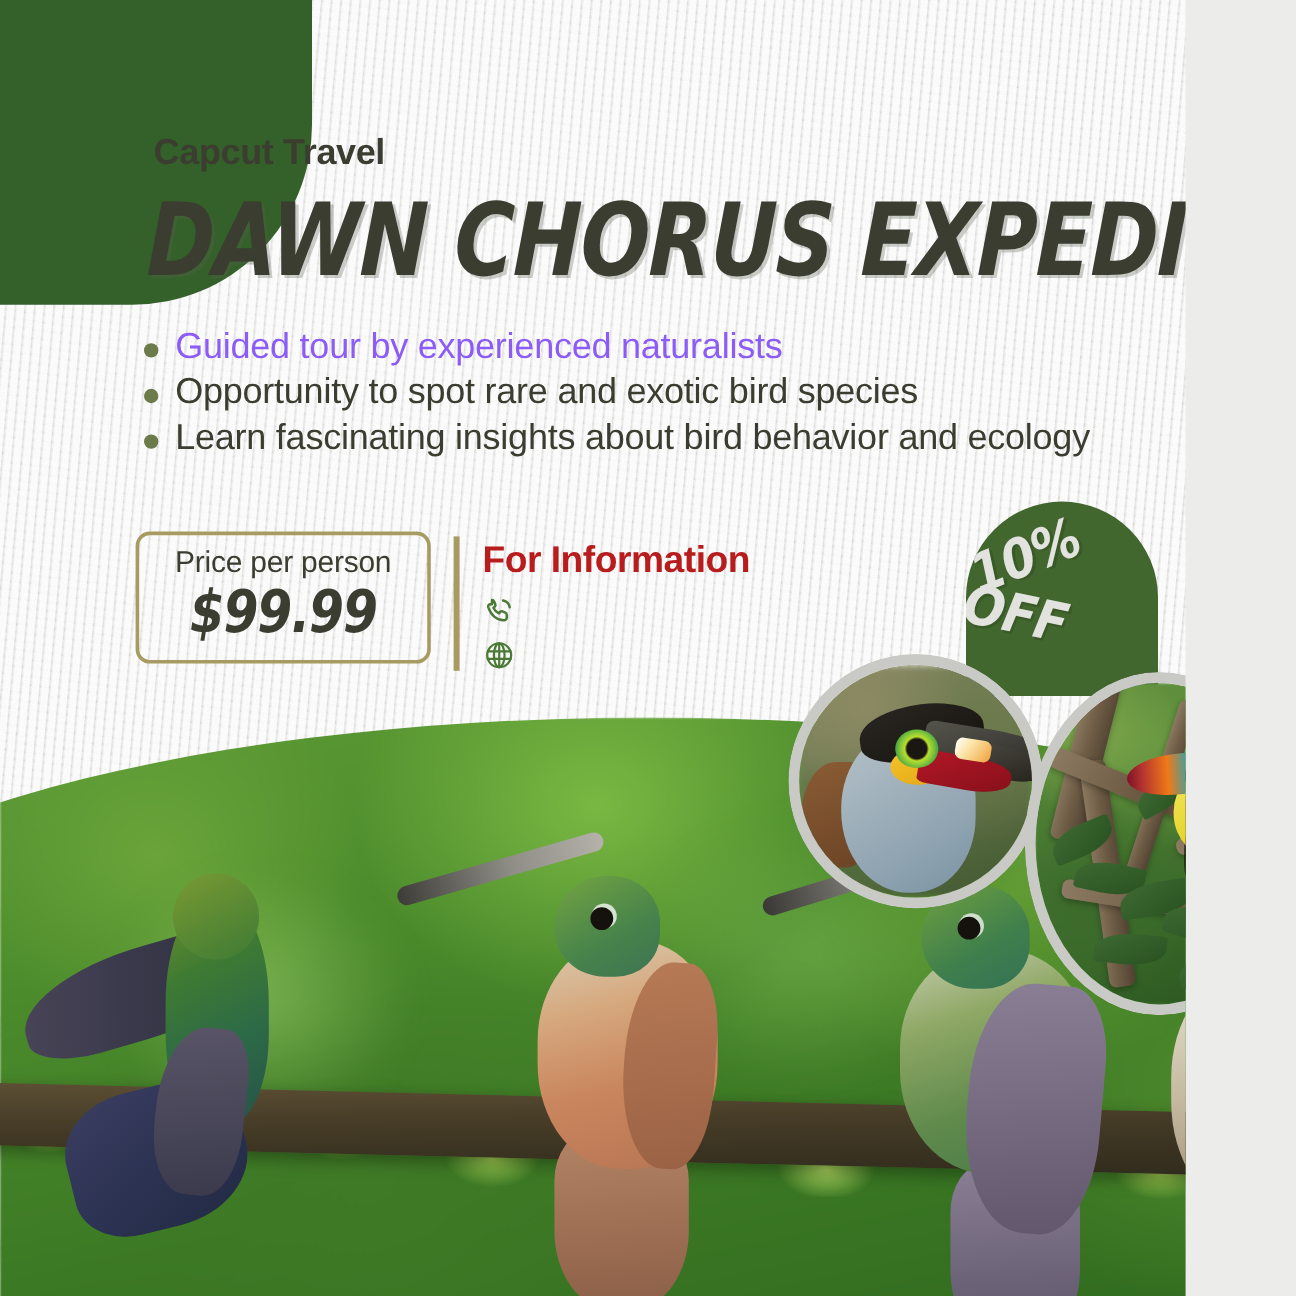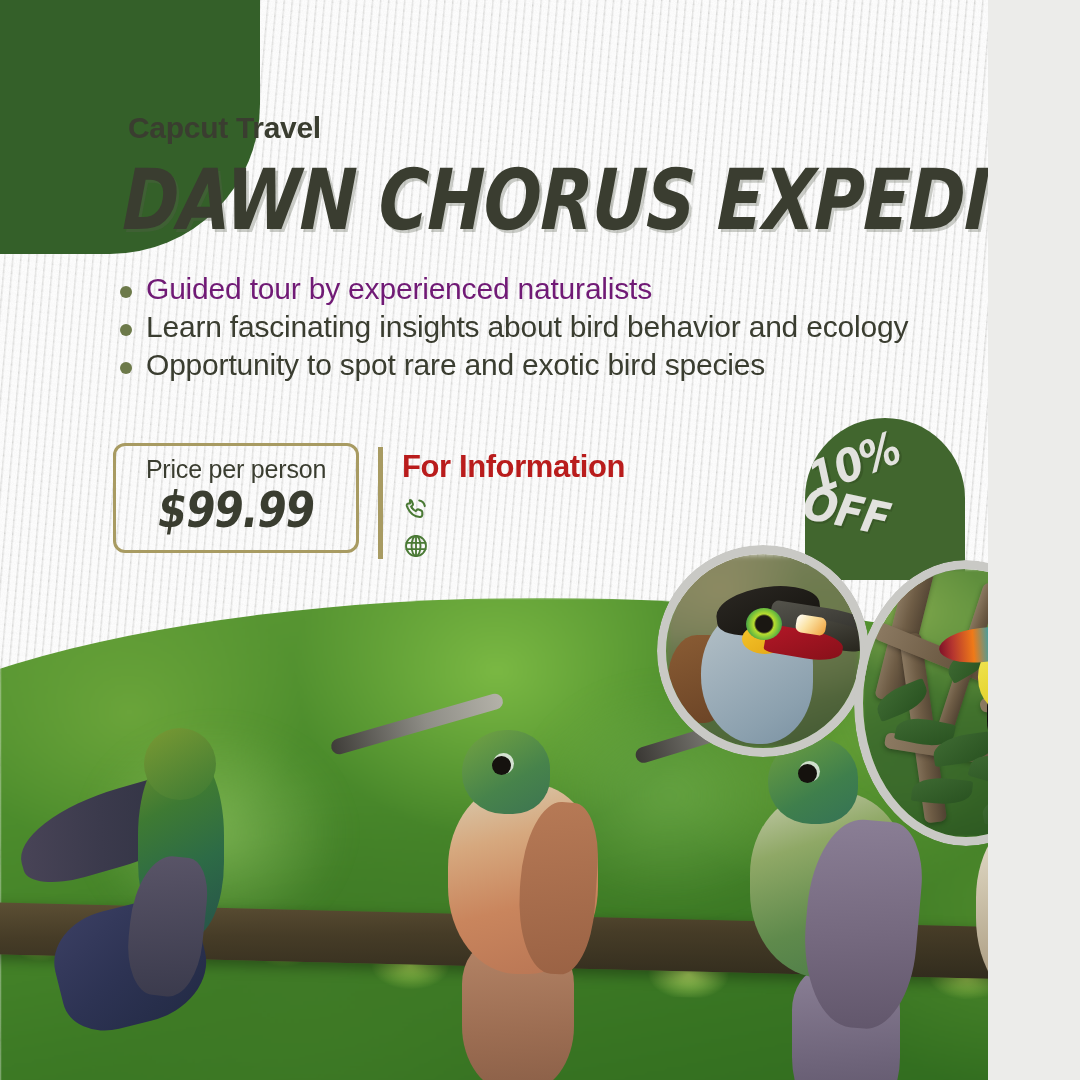--- a/index.html
+++ b/index.html
@@ -594,23 +594,23 @@
     <rect width="1080" height="1080" filter="url(#grain)"></rect>
   </svg>
 
   <div class="corner-blob" style="background: rgb(52, 96, 41);"></div>
 
   <div class="brand" style="color: rgb(58, 61, 48);">Capcut Travel</div>
 
   <div class="headline" style="color: rgb(58, 61, 48);">DAWN CHORUS EXPEDITION</div>
 
   <ul class="bullets">
-    <li style="color: #701a75;">Guided tour by experienced naturalists</li>
+    <li style="color: #8b5cf6;">Guided tour by experienced naturalists</li>
+    <li style="color: rgb(58, 61, 48);">Opportunity to spot rare and exotic bird species</li>
     <li style="color: rgb(58, 61, 48);">Learn fascinating insights about bird behavior and ecology</li>
-    <li style="color: rgb(58, 61, 48);">Opportunity to spot rare and exotic bird species</li>
   </ul>
 
   <div class="price-box" style="border-color: rgb(168, 155, 98);">
     <span class="price-label" style="color: rgb(58, 61, 48);">Price per person</span>
     <span class="price-value" style="color: rgb(58, 61, 48);">$99.99</span>
   </div>
 
   <div class="divider" style="background: rgb(168, 155, 98);"></div>
 
   <div class="info">

